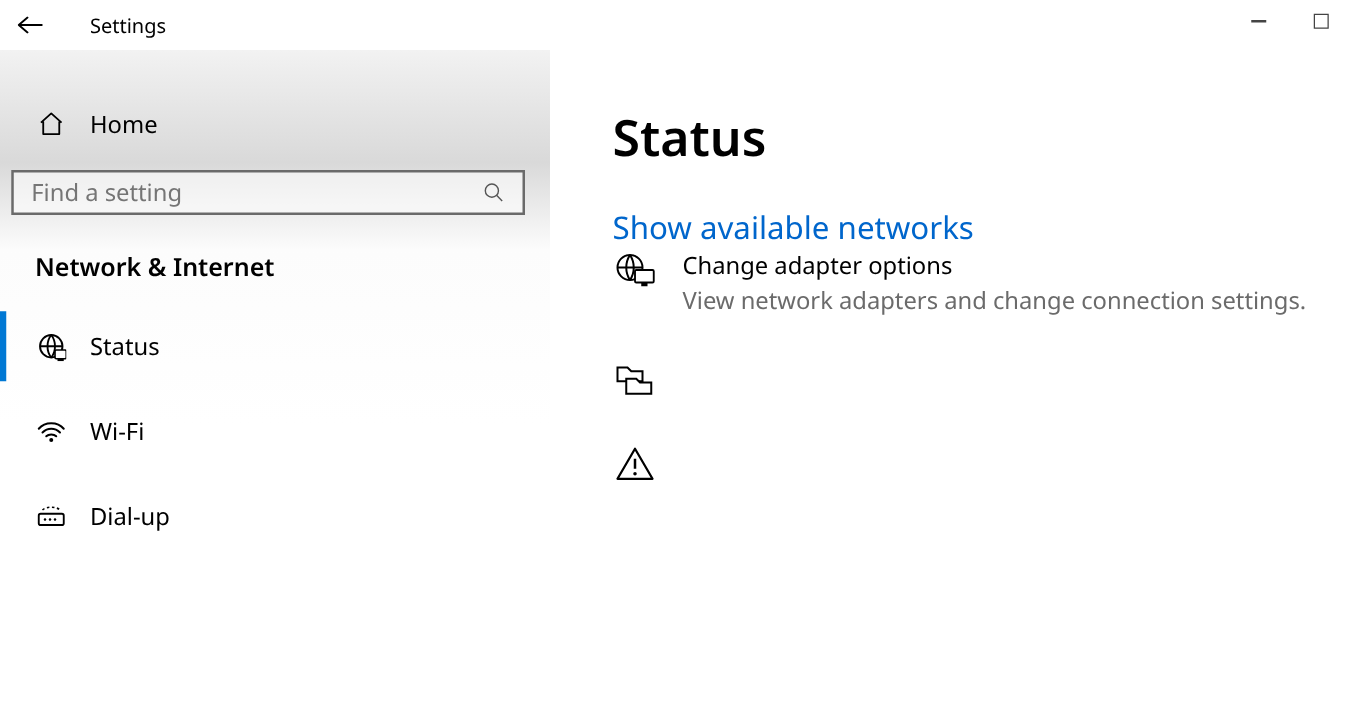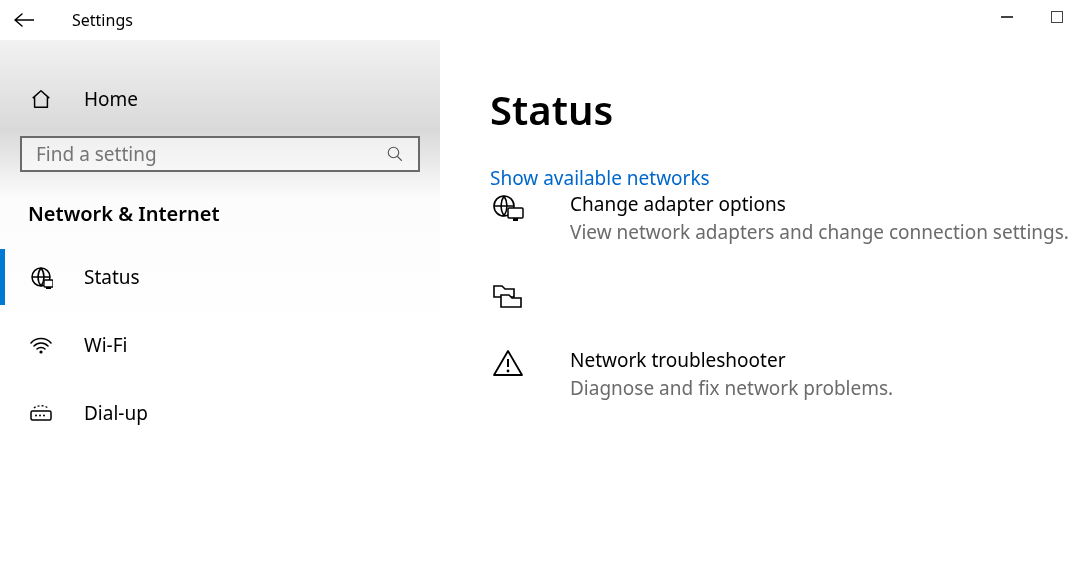--- a/index.html
+++ b/index.html
@@ -75,34 +75,34 @@
     padding-left: 28px;
     cursor: pointer;
     position: relative;
   }
   .nav-row .icon {
     width: 26px;
     display: flex;
     justify-content: center;
   }
   .nav-row .label {
-    margin-left: 30px;
+    margin-left: 18px;
     font-size: 19px;
   }
   .nav-row.active::before {
     content: "";
     position: absolute;
     left: 0;
     top: 6px;
     bottom: 6px;
     width: 5px;
     background: #0078d4;
   }
   .searchbox {
-    margin: 8px 20px 22px 20px;
+    margin: 8px 20px 22px 9px;
     height: 32px;
     border: 2px solid #6a6a6a;
     background: rgba(255,255,255,0.55);
     display: flex;
     align-items: center;
     padding: 16px 14px;
   }
   .searchbox input {
     flex: 1;
     border: none;
@@ -126,36 +126,35 @@
     padding: 42px 10px 0 50px;
     position: relative;
   }
   .page-title {
     font-size: 40px;
     font-weight: 600;
     margin-bottom: 28px;
   }
   .link {
     color: #0066cc;
-    font-size: 19px;
+    font-size: 25px;
     cursor: pointer;
     display: inline-block;
   }
   .subheading {
     font-size: 26px;
     font-weight: 600;
     margin-top: 68px;
     margin-bottom: 34px;
   }
   .setting-item {
     display: flex;
     align-items: flex-start;
     margin-bottom: 36px;
     cursor: pointer;
-    gap: 24px;
   }
   .setting-item .icon {
     width: 36px;
     margin-top: 2px;
     display: flex;
     justify-content: center;
   }
   .setting-item .texts {
     margin-left: 20px;
   }
@@ -286,23 +285,19 @@
     </div>
 
     <div class="setting-item">
       <span class="icon">
         <svg width="32" height="28" viewBox="0 0 32 28">
             <path d="M16 2 L30 26 H2 Z" stroke="#000" stroke-width="1.8" fill="none" stroke-linejoin="round"></path>
             <line x1="16" y1="10" x2="16" y2="18" stroke="#000" stroke-width="2"></line>
             <circle cx="16" cy="22" r="1.4" fill="#000"></circle>
           </svg>
       </span>
-      <div class="texts">
-        <div class="primary">Network troubleshooter</div>
-        <div class="secondary">Diagnose and fix network problems.</div>
-      </div>
     </div>
 
     
     
 
   </div>
 </div>
 
 </body></html>

